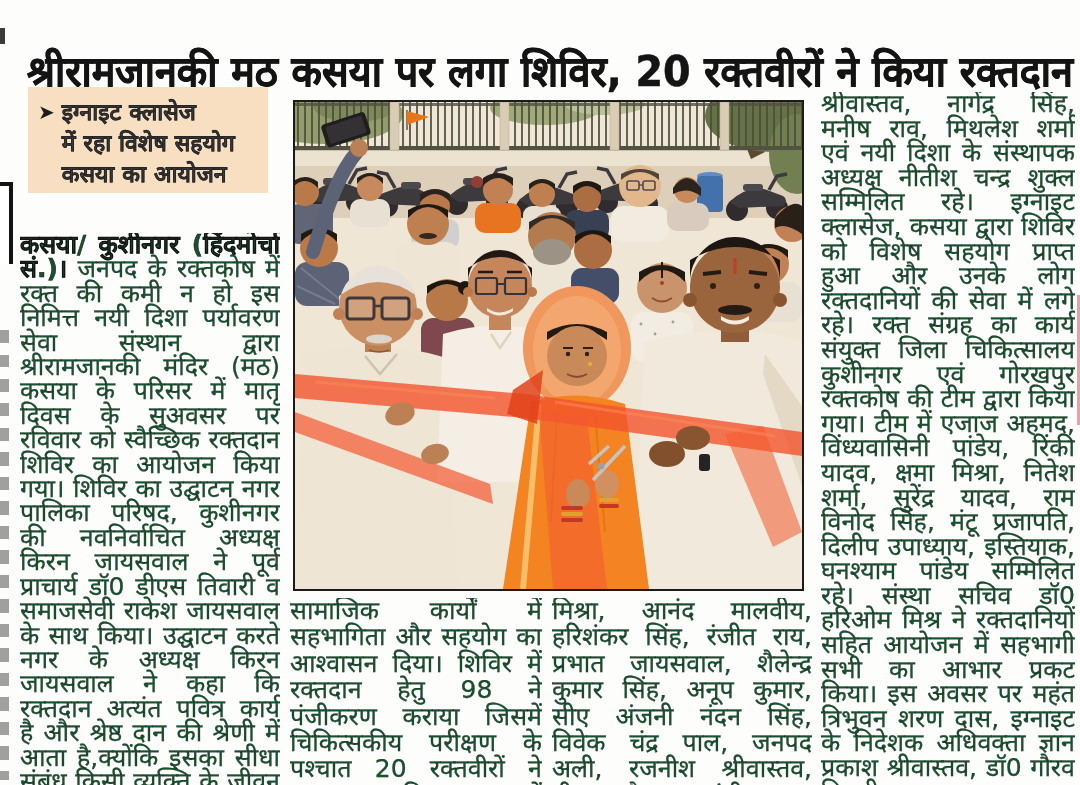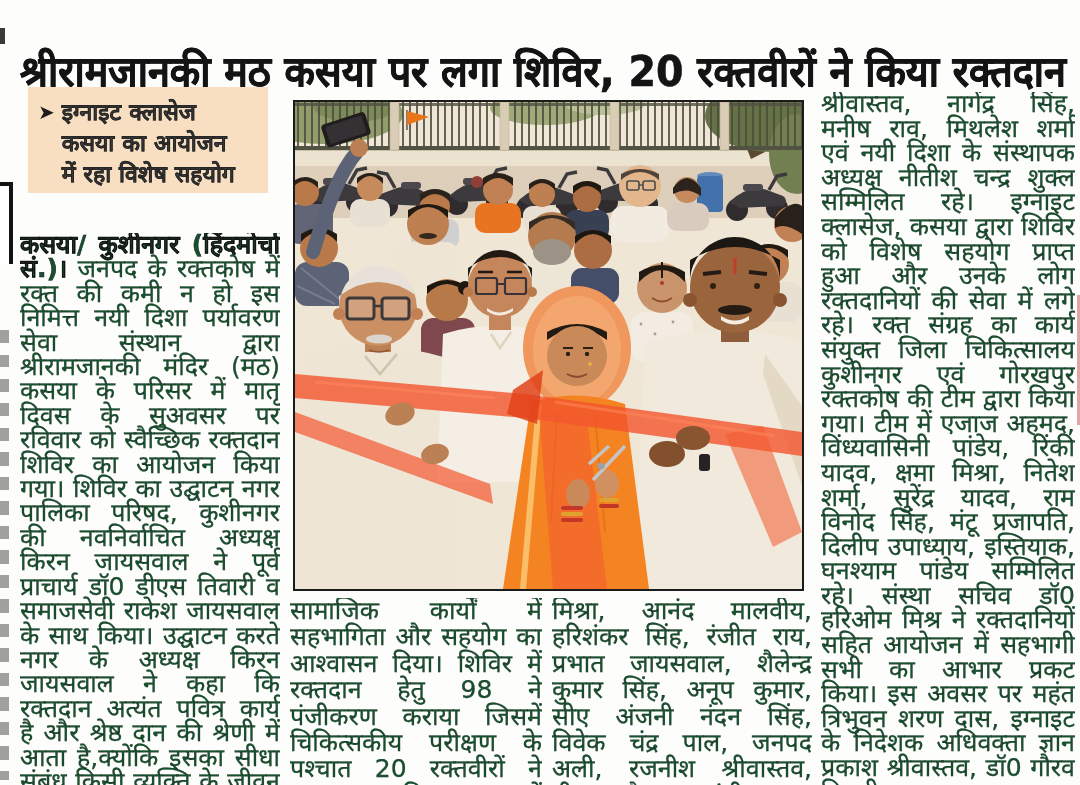--- a/index.html
+++ b/index.html
@@ -5,21 +5,21 @@
   html,body{margin:0;padding:0;}
   body{
     width:1080px;height:785px;overflow:hidden;position:relative;
     background:#fdfdfb;
     font-family:"DejaVu Sans",sans-serif;
     color:#1d1d1d;
   }
   .abs{position:absolute;}
   
   .headline{
-    left:20px;top:10px;width:1046px;height:68px;
+    left:27px;top:10px;width:1046px;height:68px;
     font-size:42px;font-weight:700;color:#141414;
     white-space:nowrap;line-height:68px;
     -webkit-text-stroke:0.6px #141414;
   }
   .headline .fit{display:inline-block;transform-origin:left center;white-space:nowrap;}
   
   .hlbox{
     left:28px;top:87px;width:240px;height:106px;
     background:#f8dfc1;
     display:flex;align-items:flex-start;
@@ -62,22 +62,22 @@
 <div class="abs edge-box"></div>
 <div class="abs edge-text"></div>
 <div class="abs edge-pink"></div>
 
 <h1 class="abs headline"><span class="fit" style="transform: scaleX(0.941494);">श्रीरामजानकी मठ कसया पर लगा शिविर, 20 रक्तवीरों ने किया रक्तदान</span></h1>
 
 <div class="abs hlbox">
   <span class="bullet">➤</span>
   <div class="hl-lines">
     <div>इग्नाइट क्लासेज</div>
+    <div>में रहा विशेष सहयोग</div>
     <div>कसया का आयोजन</div>
-    <div>में रहा विशेष सहयोग</div>
   </div>
 </div>
 
 <div class="abs col left-col">
   <p><span class="dateline">कसया/ कुशीनगर (हिंदमोर्चा सं.)।</span> <span>जनपद के रक्तकोष में रक्त की कमी न हो इस निमित्त नयी दिशा पर्यावरण सेवा संस्थान द्वारा श्रीरामजानकी मंदिर (मठ) कसया के परिसर में मातृ दिवस के सुअवसर पर रविवार को स्वैच्छिक रक्तदान शिविर का आयोजन किया गया। शिविर का उद्घाटन नगर पालिका परिषद, कुशीनगर की नवनिर्वाचित अध्यक्ष किरन जायसवाल ने पूर्व प्राचार्य डॉ0 डीएस तिवारी व समाजसेवी राकेश जायसवाल के साथ किया। उद्घाटन करते नगर के अध्यक्ष किरन जायसवाल ने कहा कि रक्तदान अत्यंत पवित्र कार्य है और श्रेष्ठ दान की श्रेणी में आता है,क्योंकि इसका सीधा संबंध किसी व्यक्ति के जीवन से है। उन्होंने मातृ दिवस पर रक्तदान शिविर के आयोजन हेतु नयी दिशा को धन्यवाद देते हुए अपने कार्यकाल में संस्था के</span></p>
 </div>
 
 <figure class="abs photo">
 <svg width="507" height="487" viewBox="0 0 507 487" xmlns="http://www.w3.org/2000/svg">
   <defs>

